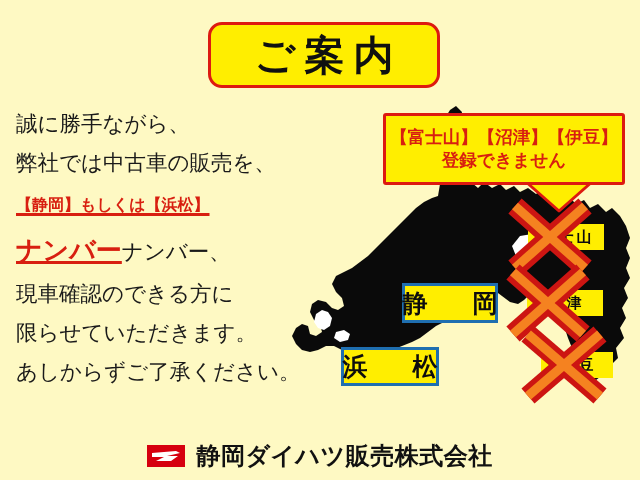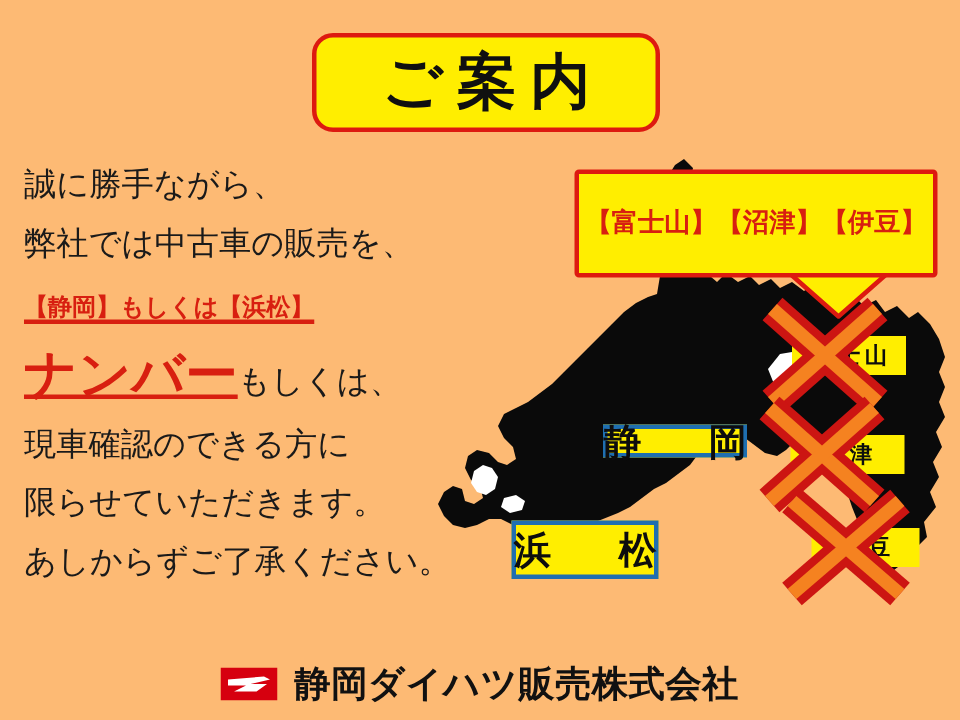--- a/index.html
+++ b/index.html
@@ -8,21 +8,21 @@
     padding: 0;
     background: #ffffff;
   }
   body {
     font-family: "DejaVu Sans", "Liberation Sans", sans-serif;
   }
   #poster {
     position: relative;
     width: 640px;
     height: 480px;
-    background: #fdba74;
+    background: #fef9c3;
     overflow: hidden;
   }
 
   
   #title-banner {
     position: absolute;
     left: 208px;
     top: 22px;
     width: 232px;
     height: 66px;
@@ -64,21 +64,21 @@
     line-height: 46px;
     text-decoration: underline;
     text-decoration-thickness: 3px;
     text-underline-offset: 3px;
   }
   .copy-line.mixed {
     line-height: 44px;
   }
   .copy-line.mixed .red-underline {
     color: #d81f10;
-    font-size: 35px;
+    font-size: 26px;
     font-weight: bold;
     text-decoration: underline;
     text-decoration-thickness: 3px;
     text-underline-offset: 2px;
   }
 
   
   #map-area {
     position: absolute;
     left: 288px;
@@ -144,21 +144,21 @@
     font-size: 25px;
     letter-spacing: 10px;
     text-indent: 10px;
   }
   .map-label.blocked {
     border: none;
     font-size: 15px;
     letter-spacing: 3px;
     text-indent: 3px;
   }
-  #label-shizuoka { left: 402px; top: 283px; width: 96px; height: 22px; }
+  #label-shizuoka { left: 402px; top: 283px; width: 96px; height: 40px; }
   #label-hamamatsu { left: 341px; top: 347px; width: 98px; height: 39px; }
   #label-fujisan  { left: 528px; top: 224px; width: 76px; height: 26px; }
   #label-numazu   { left: 527px; top: 290px; width: 76px; height: 26px; }
   #label-izu      { left: 541px; top: 352px; width: 72px; height: 26px; }
 
   .cross-mark {
     position: absolute;
     pointer-events: none;
   }
   #cross-fujisan { left: 507px; top: 198px; }
@@ -197,21 +197,21 @@
 
   <div id="title-banner">
     <span id="title-text">ご案内</span>
   </div>
 
   <div id="body-copy">
     <div class="copy-line">誠に勝手ながら、</div>
     <div class="copy-line">弊社では中古車の販売を、</div>
     <div class="copy-line highlight">【静岡】もしくは【浜松】</div>
     <div class="copy-line mixed">
-      <span class="red-underline">ナンバー</span><span>もしくは、</span>
+      <span class="red-underline">ナンバー</span><span>ナンバー、</span>
     </div>
     <div class="copy-line">現車確認のできる方に</div>
     <div class="copy-line">限らせていただきます。</div>
     <div class="copy-line">あしからずご了承ください。</div>
   </div>
 
   <div id="map-area">
     <svg id="map-svg" width="352" height="330" viewBox="0 0 352 330">
       <path fill="#0a0a0a" d="
         M 150,100
@@ -285,20 +285,21 @@
     </g>
   </svg>
 
   <div id="callout">
     <svg id="callout-tail" width="72" height="34" viewBox="0 0 72 34">
       <path d="M 2,2 L 70,2 L 36,32 Z" fill="#ffee00" stroke="#dd1a10" stroke-width="3" stroke-linejoin="round"></path>
       <rect x="6" y="0" width="58" height="4" fill="#ffee00"></rect>
     </svg>
     <div id="callout-body">
       <div class="callout-line">【富士山】【沼津】【伊豆】</div>
+      <div class="callout-line">登録できません</div>
     </div>
   </div>
 
   <div id="footer">
     <svg id="footer-logo" viewBox="0 0 38 22">
       <rect x="0" y="0" width="38" height="22" fill="#d6000f"></rect>
       <path d="M 5,8 L 29,6 L 33,8 L 20,11 L 31,11 L 24,16 L 9,16 L 17,12 L 5,12 Z" fill="#ffffff"></path>
     </svg>
     <span id="footer-name">静岡ダイハツ販売株式会社</span>
   </div>

